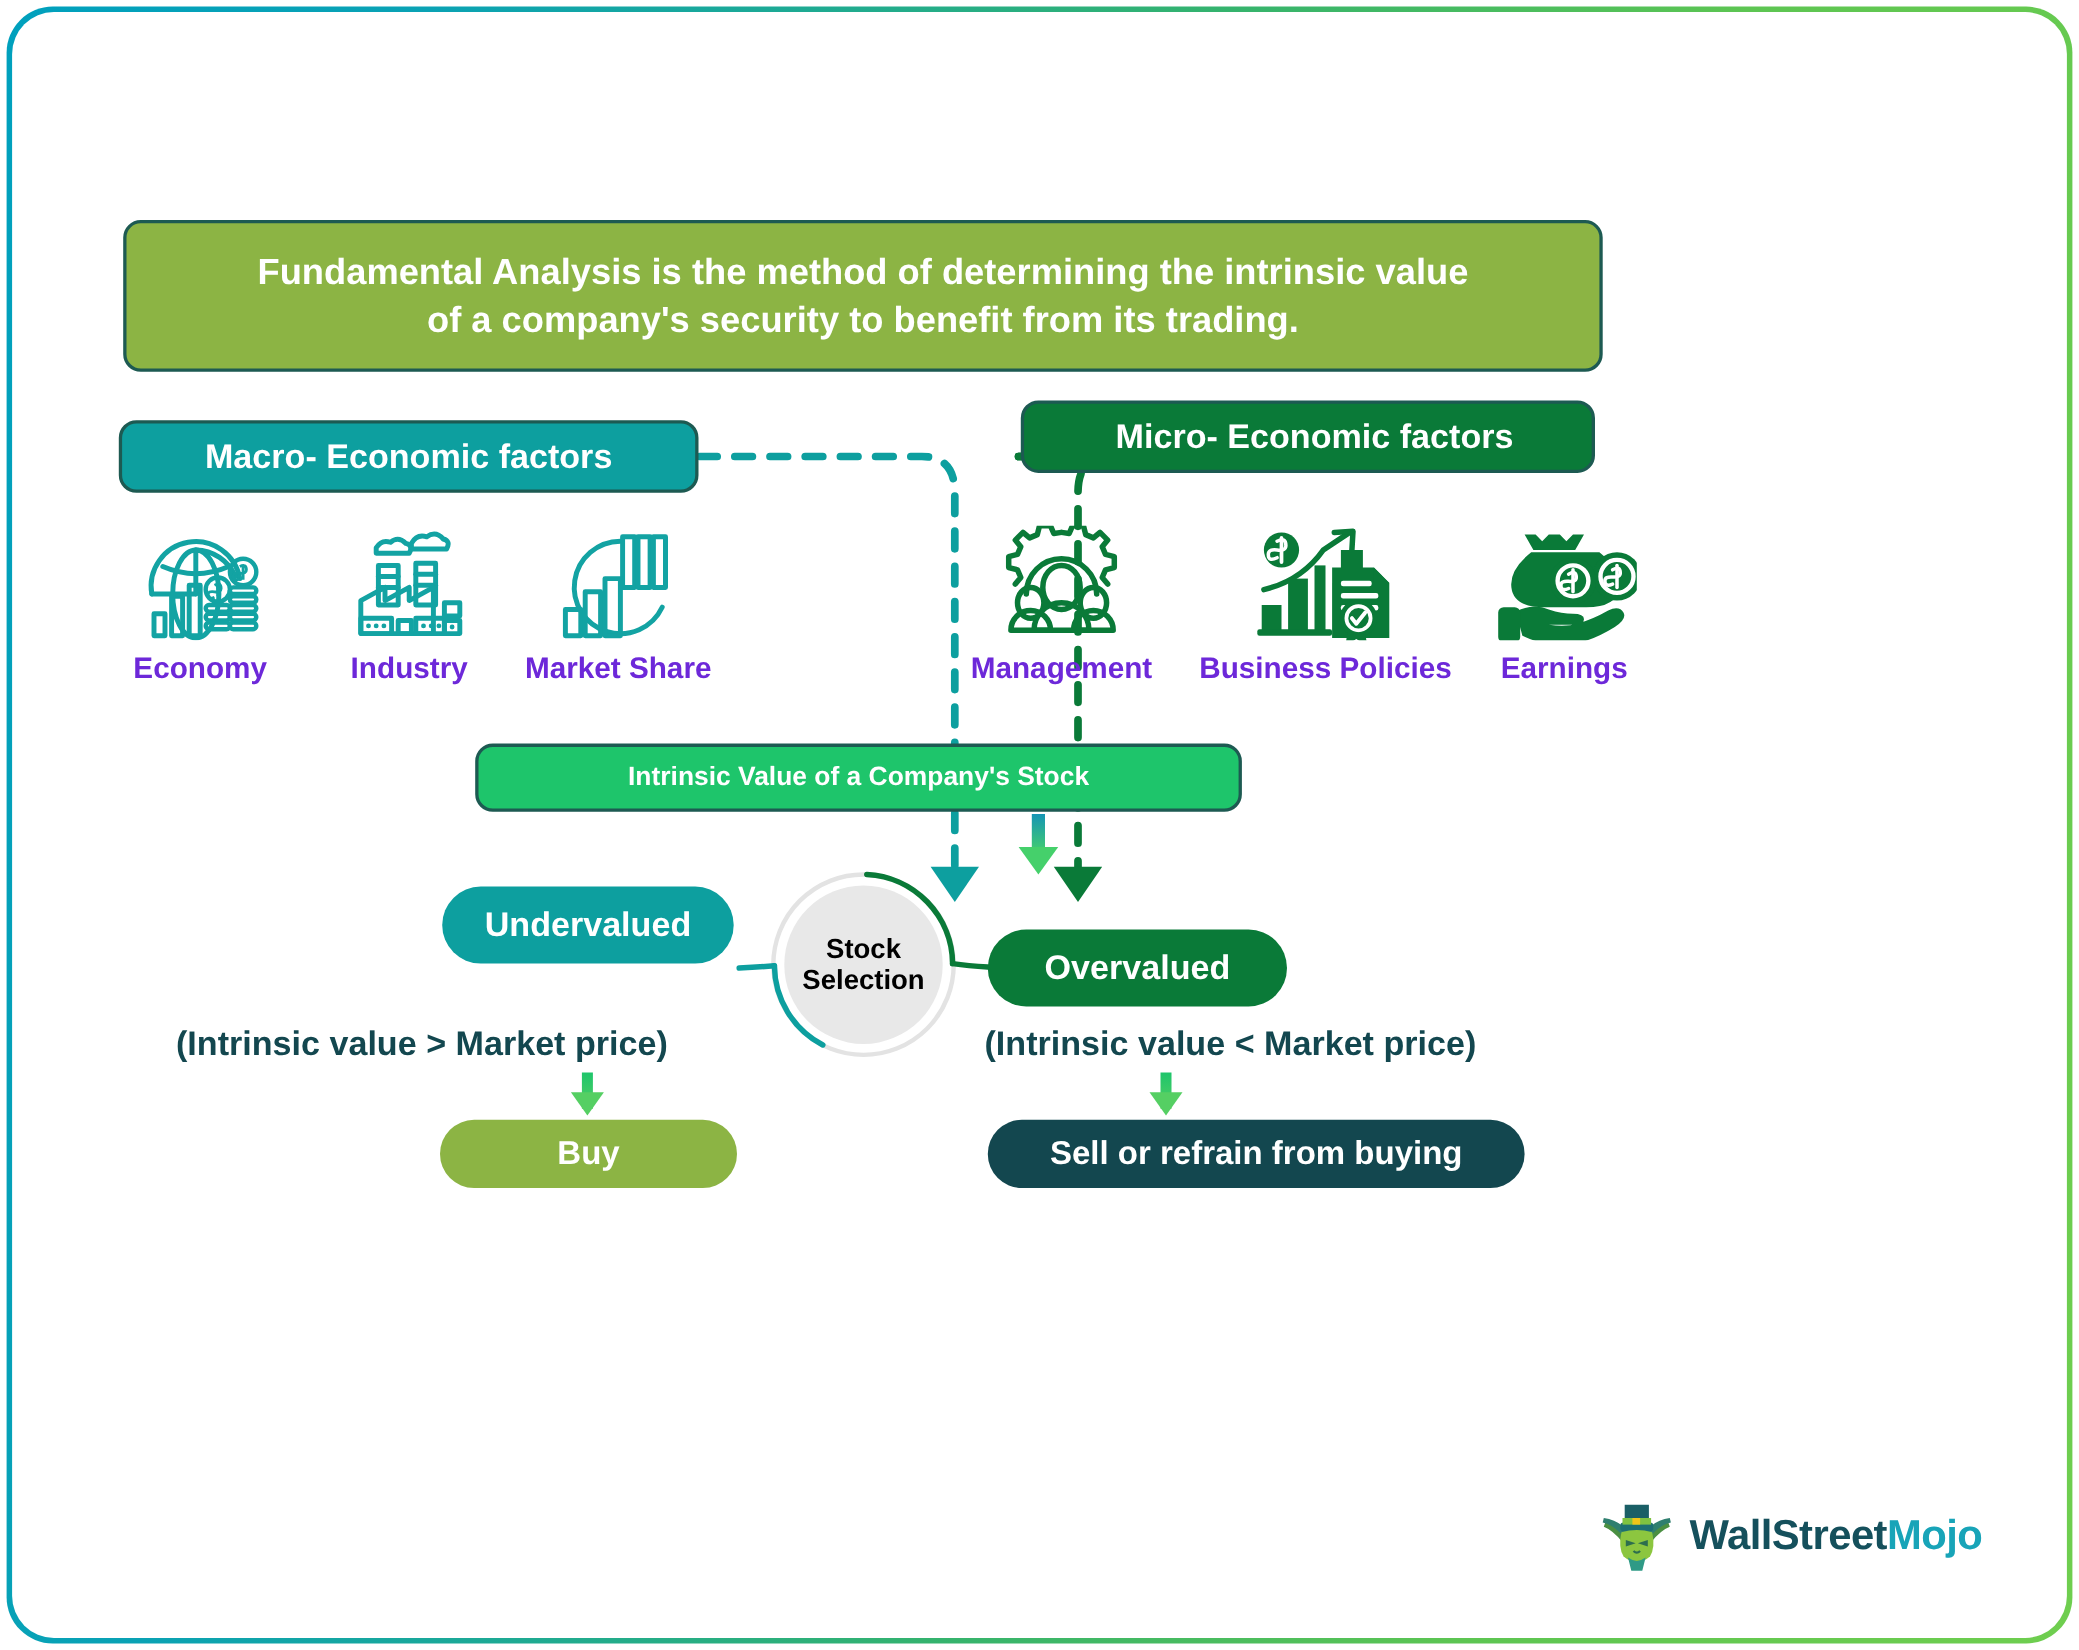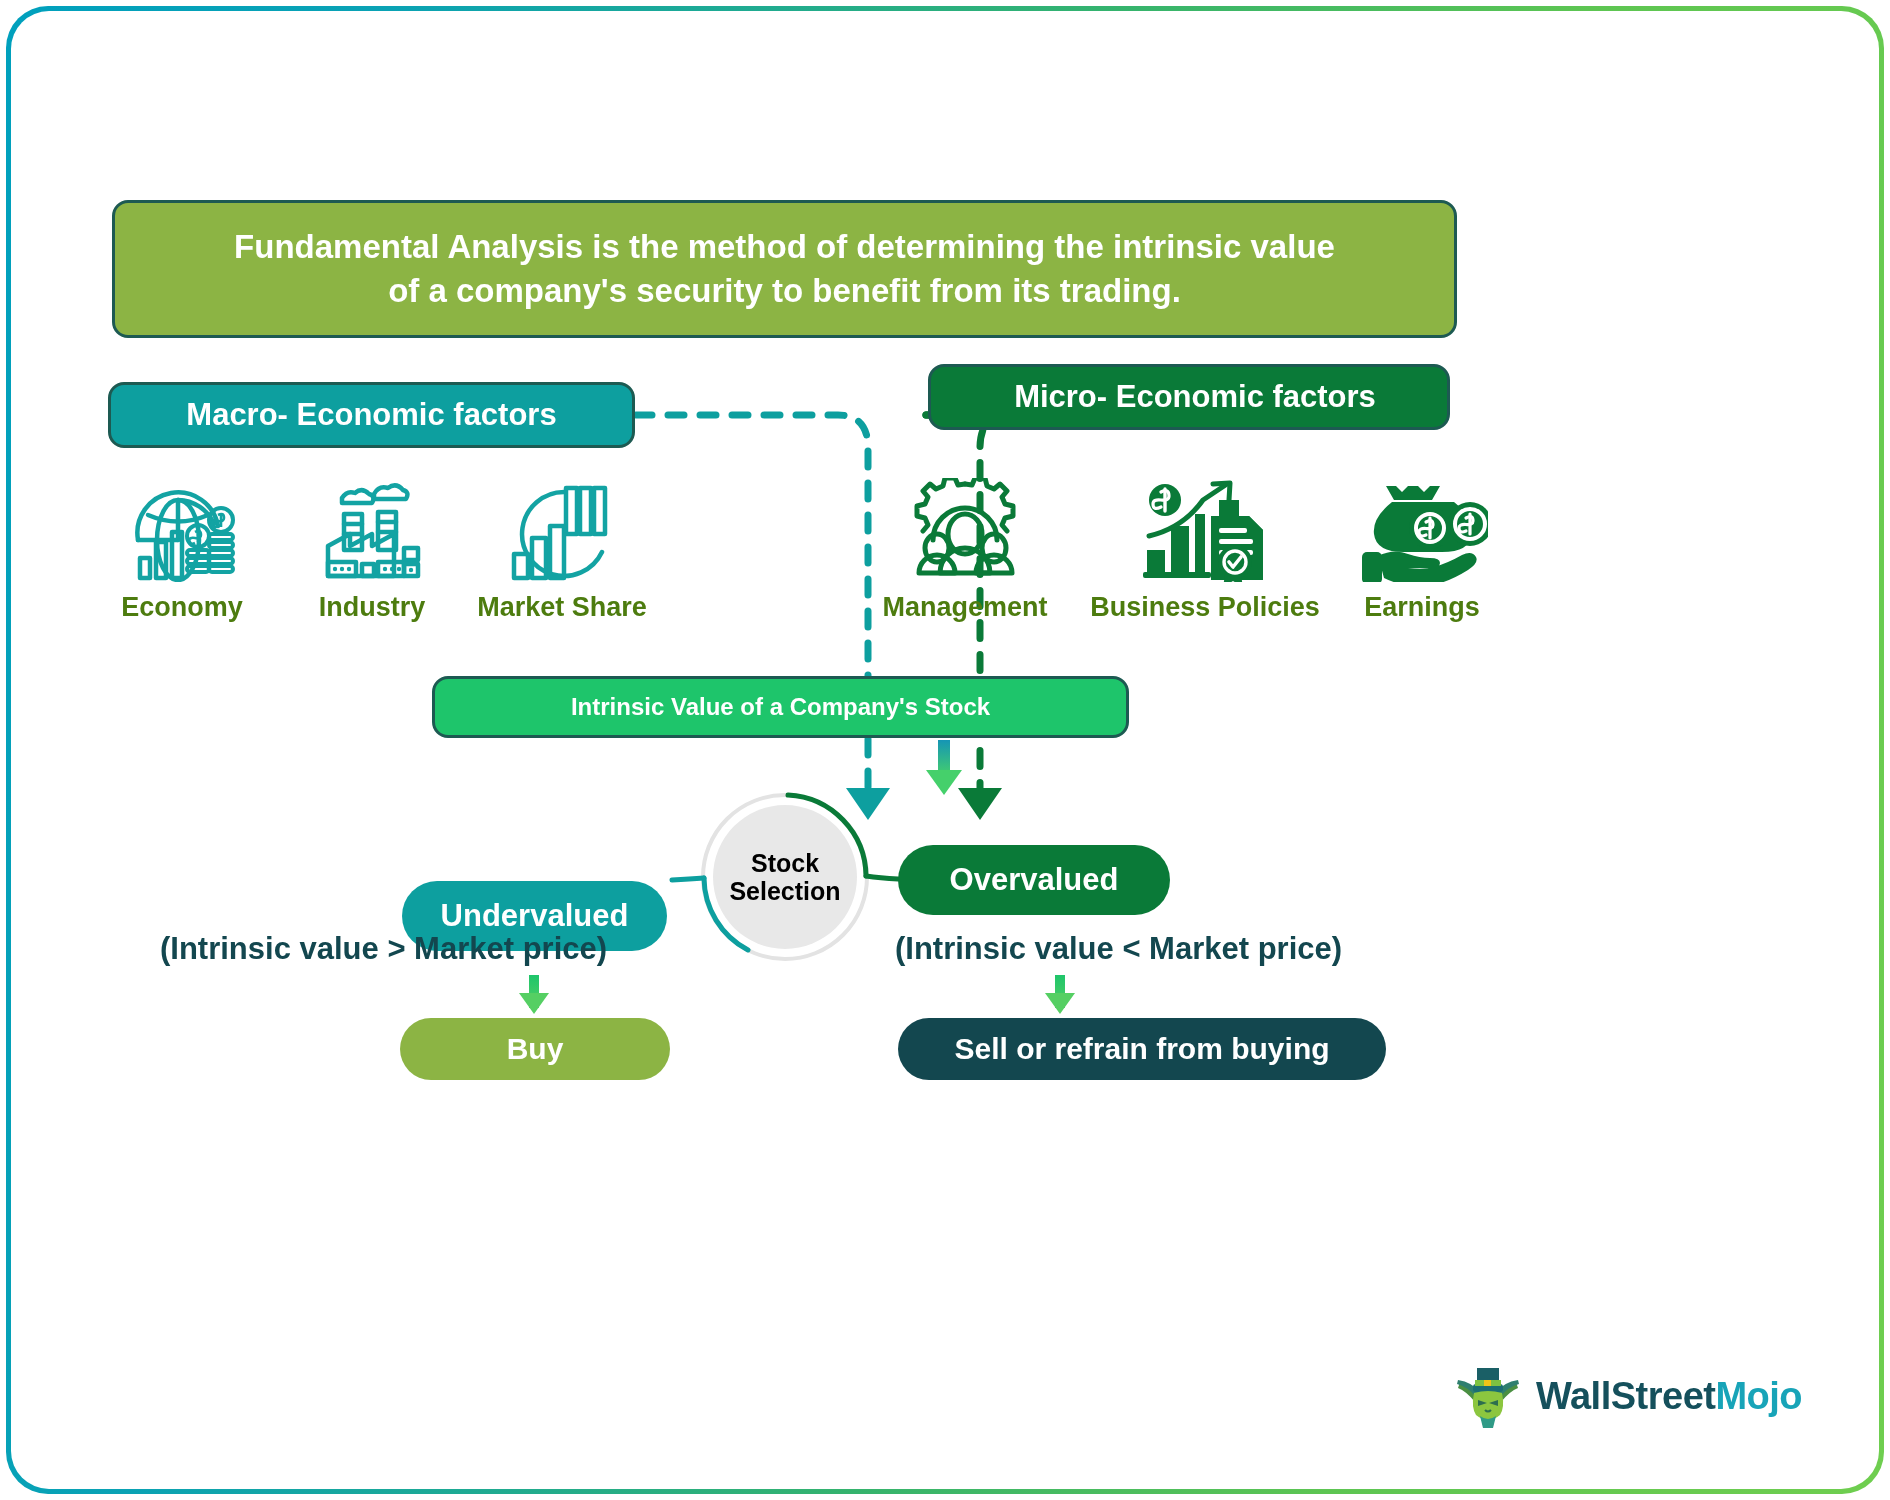--- a/index.html
+++ b/index.html
@@ -82,38 +82,38 @@
   }
 
   .macro-pill { left: 108px; top: 382px; width: 527px; height: 66px; background: #0d9f9f; font-size: 31px; }
   .micro-pill { left: 928px; top: 364px; width: 522px; height: 66px; background: #0a7a38; font-size: 31px; padding-left: 12px; }
 
   .intrinsic-pill {
     left: 432px; top: 676px; width: 697px; height: 62px;
     background: #1ec56b; font-size: 24px; border-radius: 16px;
   }
 
-  .undervalued-pill { left: 402px; top: 881px; width: 265px; height: 70px; background: #0d9f9f; font-size: 31px; border-radius: 35px; border: none; }
+  .undervalued-pill { left: 402px; top: 806px; width: 265px; height: 70px; background: #0d9f9f; font-size: 31px; border-radius: 35px; border: none; }
   .overvalued-pill  { left: 898px; top: 845px; width: 272px; height: 70px; background: #0a7a38; font-size: 31px; border-radius: 35px; border: none; }
 
   .buy-pill  { left: 400px; top: 1018px; width: 270px; height: 62px; background: #8cb444; font-size: 30px; border-radius: 32px; border: none; }
   .sell-pill { left: 898px; top: 1018px; width: 488px; height: 62px; background: #13474f; font-size: 30px; border-radius: 32px; border: none; }
 
   
   .icon-col {
     position: absolute;
     width: 180px;
     display: flex; flex-direction: column; align-items: center;
   }
   .icon-box { height: 112px; display: flex; align-items: flex-end; justify-content: center; }
   .icon-label {
     margin-top: 10px;
     font-size: 27px;
     font-weight: 700;
-    color: #4d7c0f;
+    color: #6d28d9;
     white-space: nowrap;
     text-align: center;
   }
 
   
   .stock-wrap { position: absolute; left: 694px; top: 786px; width: 182px; height: 182px; }
   .stock-core {
     position: absolute; left: 19px; top: 19px;
     width: 144px; height: 144px;
     background: #e8e8e8; border-radius: 50%;

